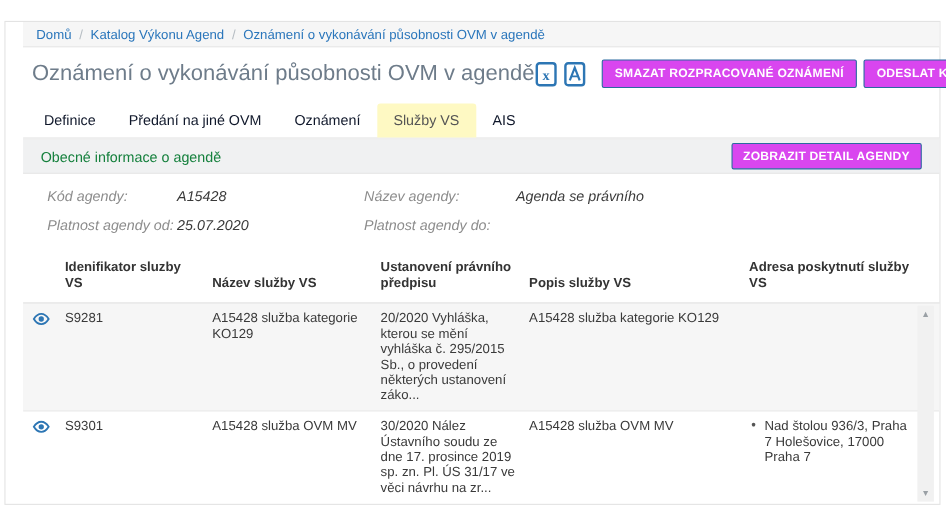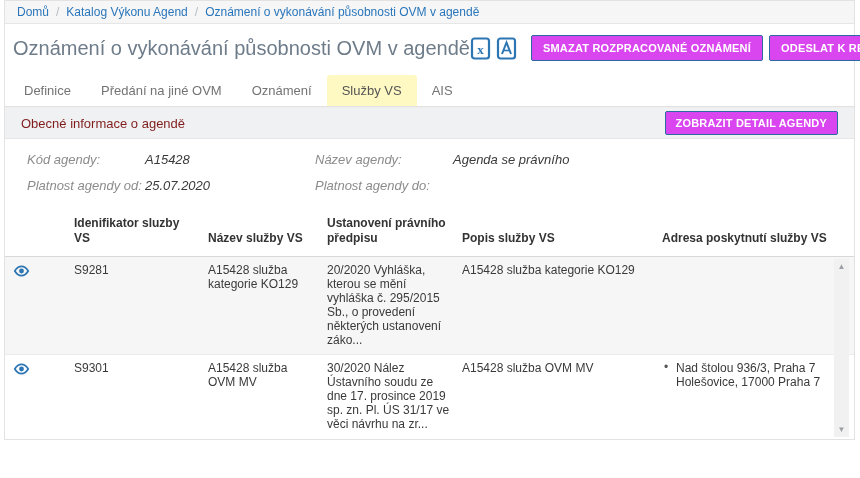--- a/index.html
+++ b/index.html
@@ -5,23 +5,24 @@
   * { box-sizing: border-box; margin: 0; padding: 0; }
   html, body { background: #fff; }
   body {
     width: 860px; height: 478px;
     font-family: "Liberation Sans", sans-serif;
     color: #3a3a3a;
     position: relative;
     overflow: hidden;
   }
   .panel {
-    position: absolute; left: 4px; top: 0; width: 851px;
+    position: absolute; left: 4px; top: 19px; width: 851px;
     background: #fff;
     border: 1px solid #e3e3e3;
+    padding-left: 16px;
   }
   
   .breadcrumb {
     background: #f6f6f6;
     border-bottom: 1px solid #e6e6e6;
     padding: 4px 12px;
     font-size: 12px;
     display: flex; align-items: center; gap: 7px;
     color: #aaa;
   }
@@ -50,36 +51,36 @@
   .title-row .btn { margin-left: 6px; }
   
   .tabs {
     display: flex;
     padding: 0 4px;
     margin-top: 4px;
     border-bottom: 1px solid #e2e2e2;
   }
   .tab {
     font-size: 13px;
-    color: #737373;
+    color: #0f172a;
     padding: 8px 15px 8px 15px;
     cursor: pointer;
     border-radius: 3px 3px 0 0;
   }
   .tab.active { background: #fef9c3; color: #555; }
   
   .section-bar {
     background: #f0f1f2;
     border-bottom: 1px solid #e6e6e6;
     border-top: 1px solid #eee;
     min-height: 28px;
     display: flex; align-items: center;
     padding: 3px 16px 3px 16px;
   }
-  .section-title { color: #7f1d1d; font-size: 13px; flex: 1 1 auto; }
+  .section-title { color: #15803d; font-size: 13px; flex: 1 1 auto; }
   .section-bar .btn { padding: 5px 10px; margin-left: 7px; }
   
   .fields {
     display: grid;
     grid-template-columns: 118px 170px 138px 1fr;
     row-gap: 11px;
     padding: 13px 16px 15px 22px;
     font-size: 13px;
     font-style: italic;
   }
@@ -95,22 +96,22 @@
     line-height: 1.25;
   }
   .rows { position: relative; }
   .row {
     display: flex;
     padding: 7px 26px 7px 8px;
     line-height: 1.16;
   }
   .row.odd { background: #f6f6f6; border-bottom: 1px solid #ececec; }
   .c-eye { width: 30px; flex: 0 0 auto; padding-top: 1px; }
-  .c1 { width: 134px; flex: 0 0 auto; padding-right: 12px; margin-left: 31px; }
-  .c2 { width: 119px; flex: 0 0 auto; padding-right: 12px; }
+  .c1 { width: 134px; flex: 0 0 auto; padding-right: 12px; }
+  .c2 { width: 153px; flex: 0 0 auto; padding-right: 12px; }
   .c3 { width: 135px; flex: 0 0 auto; padding-right: 12px; }
   .c4 { width: 200px; flex: 0 0 auto; padding-right: 12px; }
   .c5 { flex: 1 1 auto; }
   .eye { cursor: pointer; display: inline-block; }
   .addr-list { list-style: none; padding-left: 14px; }
   .addr-list li { position: relative; }
   .addr-list li::before {
     content: "•";
     position: absolute; left: -12px; top: -1px;
     color: #555;

